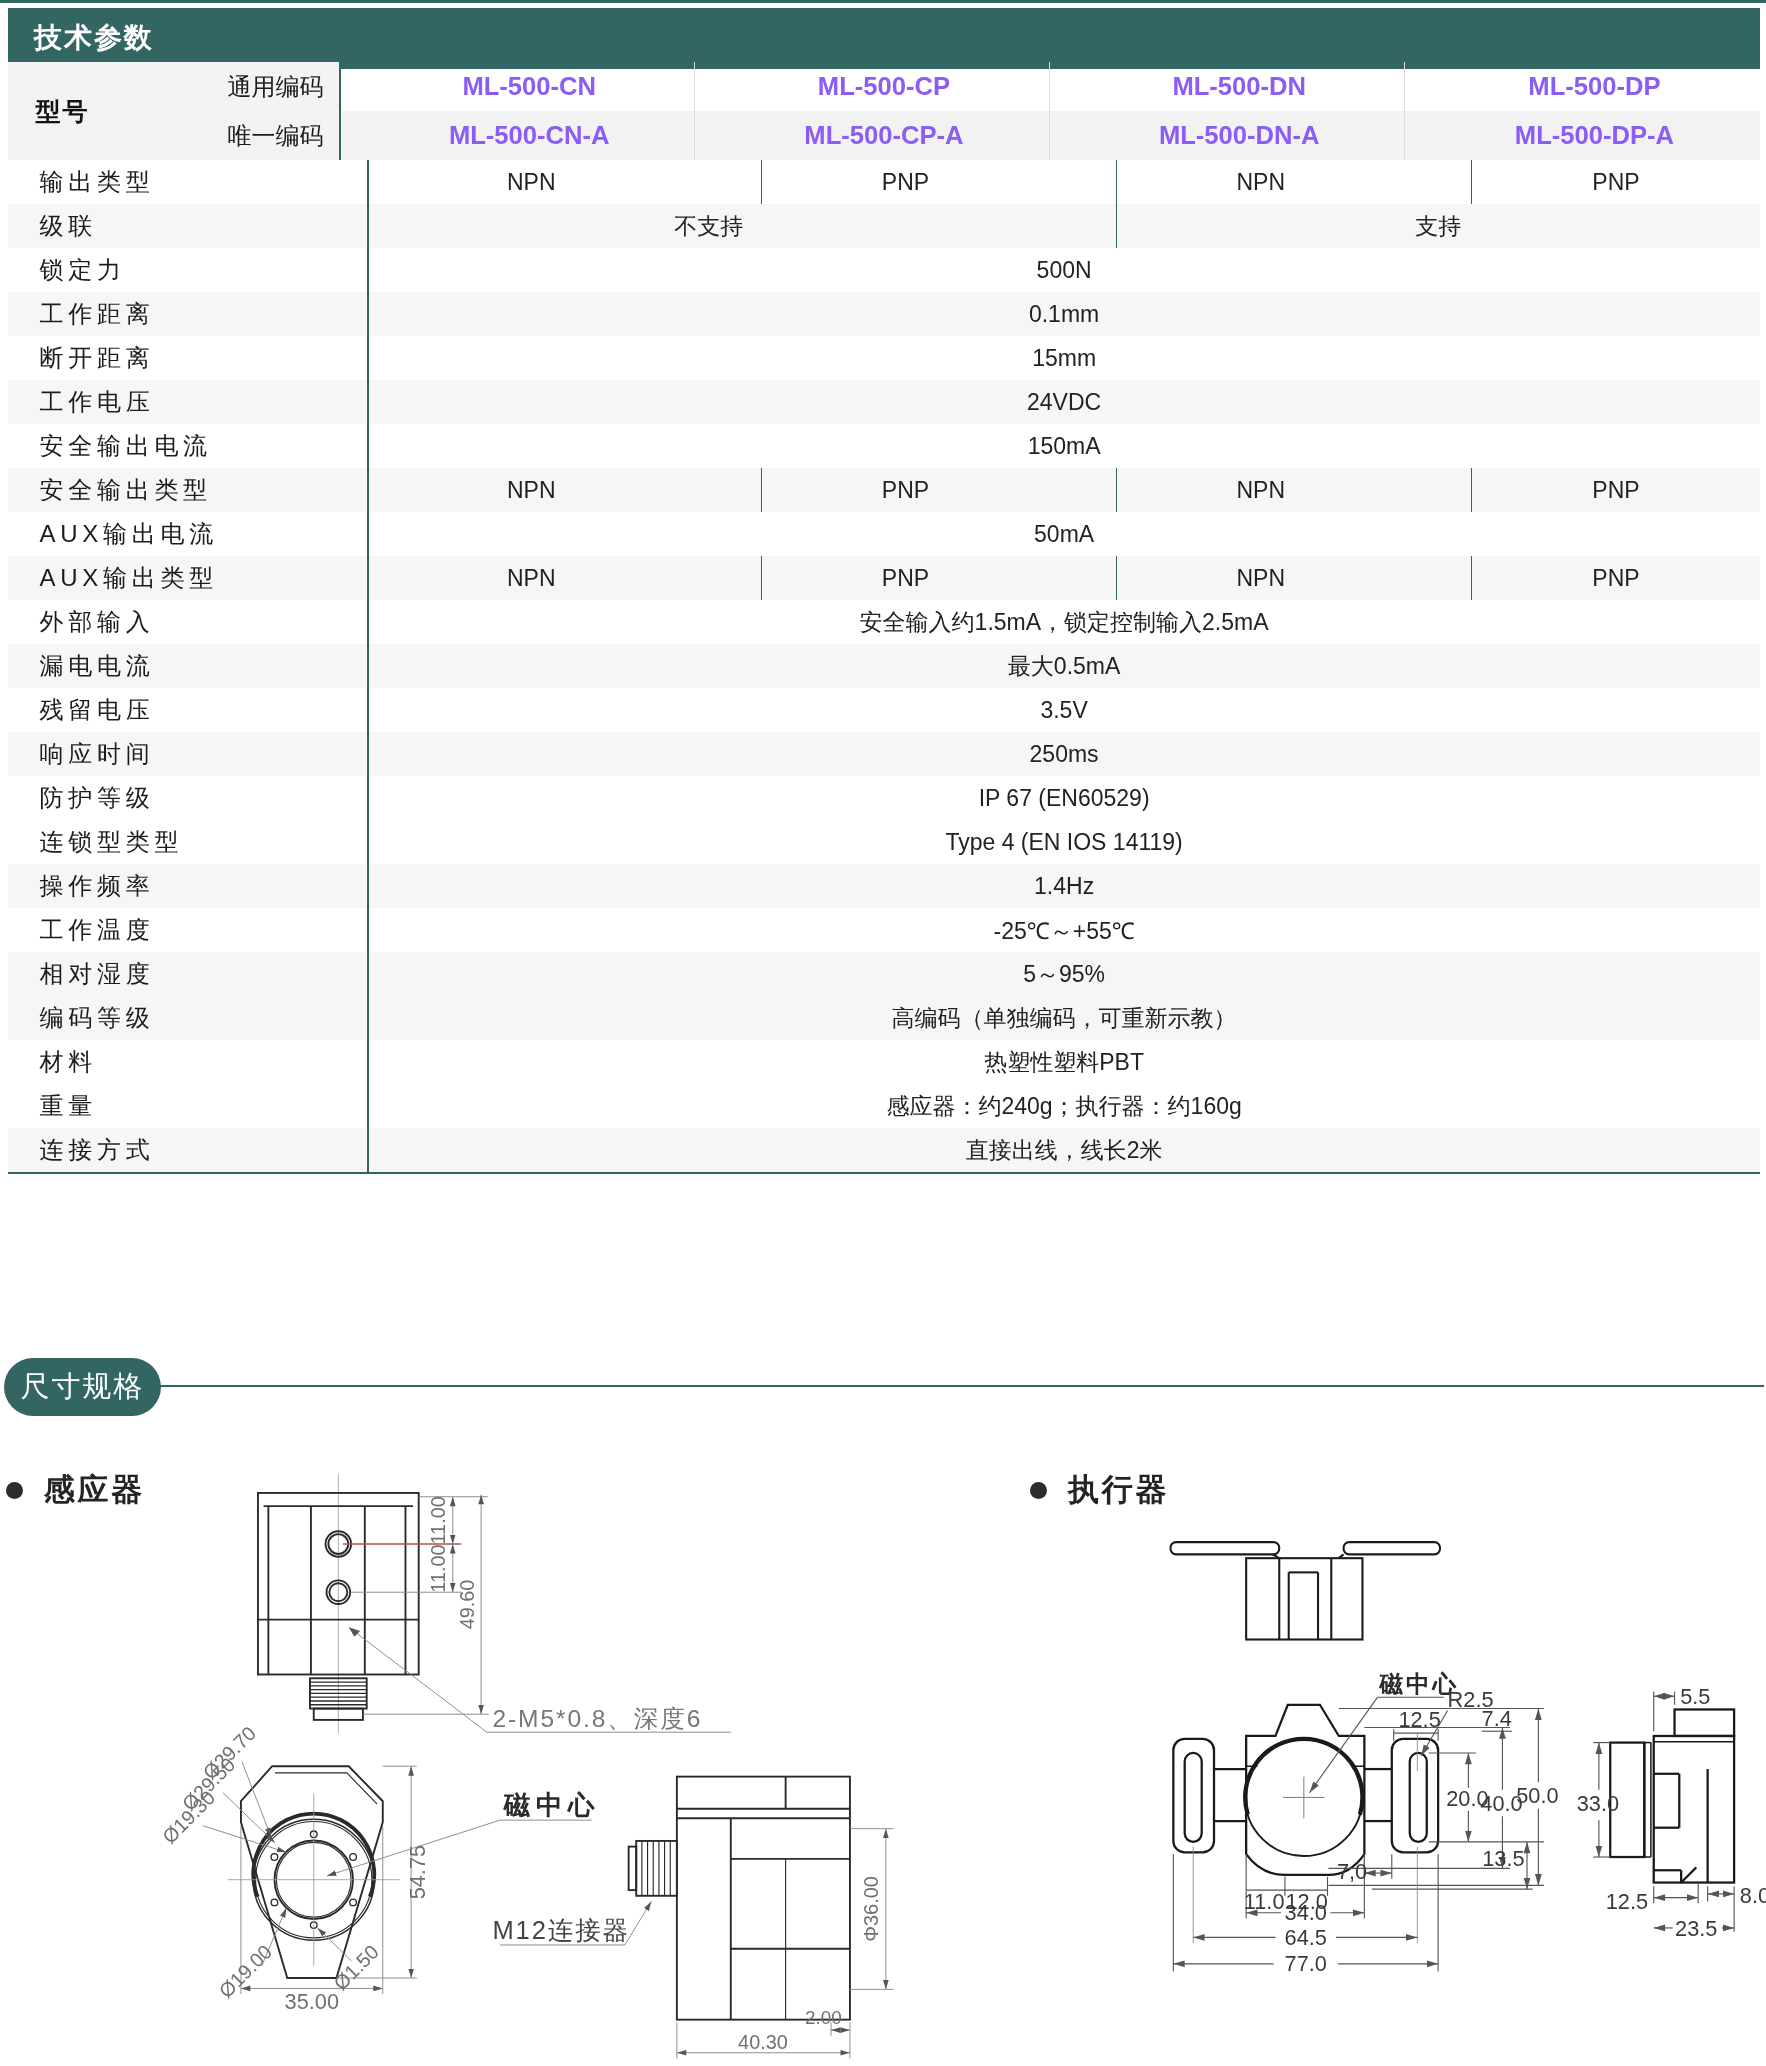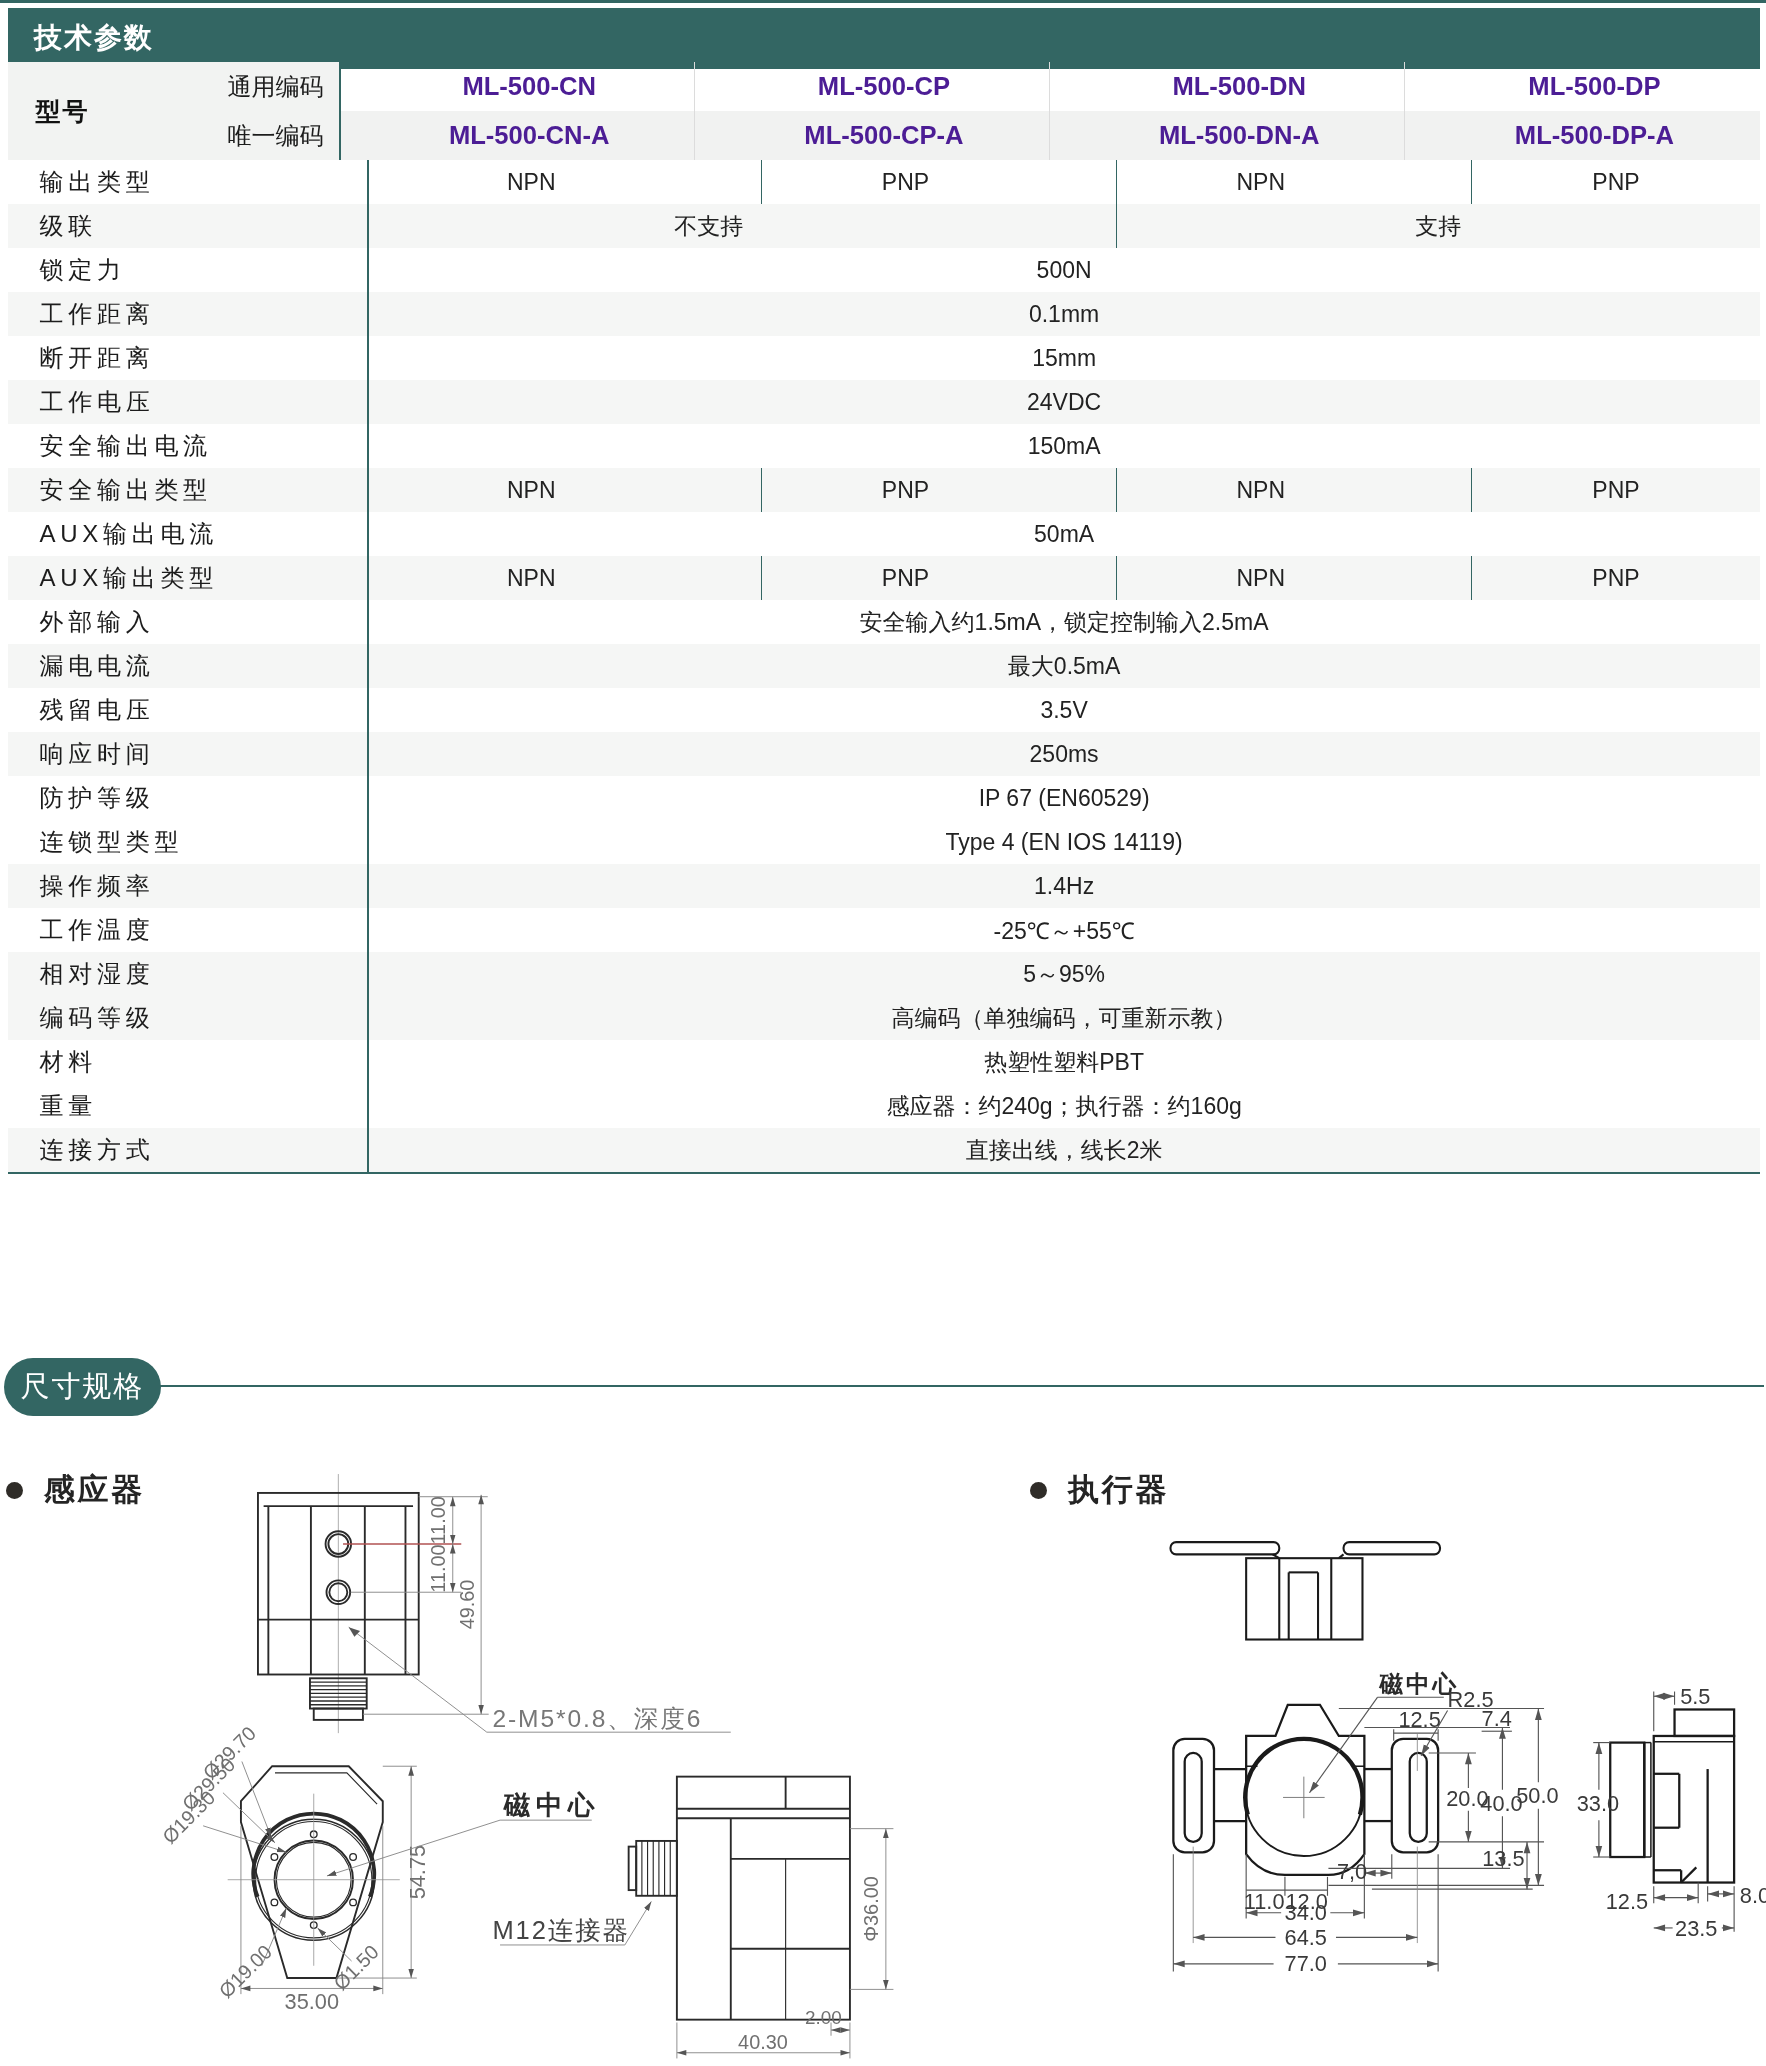--- a/index.html
+++ b/index.html
@@ -29,21 +29,21 @@
   
   .mrow{display:grid;grid-template-columns:331px 1fr 1fr 1fr 1fr;}
   .mlabel{background:#f2f3f2;display:flex;align-items:center;justify-content:space-between;
           padding:0 15px 0 28px;}
   .mlabel .t{font-size:25px;font-weight:bold;letter-spacing:1.9px;color:#111;}
   .mlabel .codes{display:flex;flex-direction:column;text-align:center;}
   .mlabel .codes span{font-size:24px;line-height:49px;color:#1c1c1c;}
   .mcell{display:flex;flex-direction:column;border-left:0.9px solid #dcdcdc;}
   .mcell.first{border-left:2.8px solid #336663;}
   .mcell div{height:49px;display:flex;align-items:center;justify-content:center;
-             font-size:25.6px;font-weight:bold;color:#4c1d95;padding-left:24px;}
+             font-size:25.6px;font-weight:bold;color:#8b5cf6;padding-left:24px;}
   .mcell .uniq{background:#f1f2f1;}
 
   
   .badge{position:absolute;left:3.8px;top:1358px;width:157px;height:58px;background:#336663;
          border-radius:30px;display:flex;align-items:center;justify-content:center;}
   .badge span{color:#fff;font-size:29px;letter-spacing:1.9px;}
   .badgeline{position:absolute;left:159px;top:1385px;width:1605px;height:1.9px;background:#336663;}
 
   .secname{position:absolute;display:flex;align-items:center;gap:21px;}
   .secname .dot{width:17px;height:17px;border-radius:50%;background:#2f2c28;}

